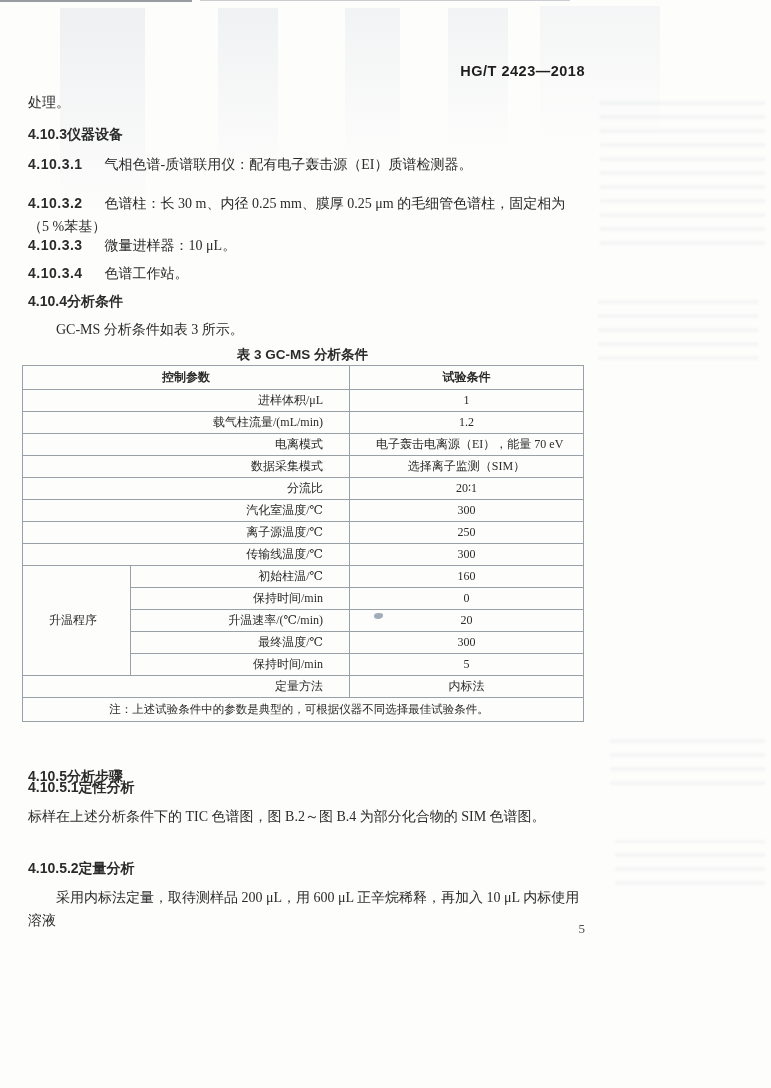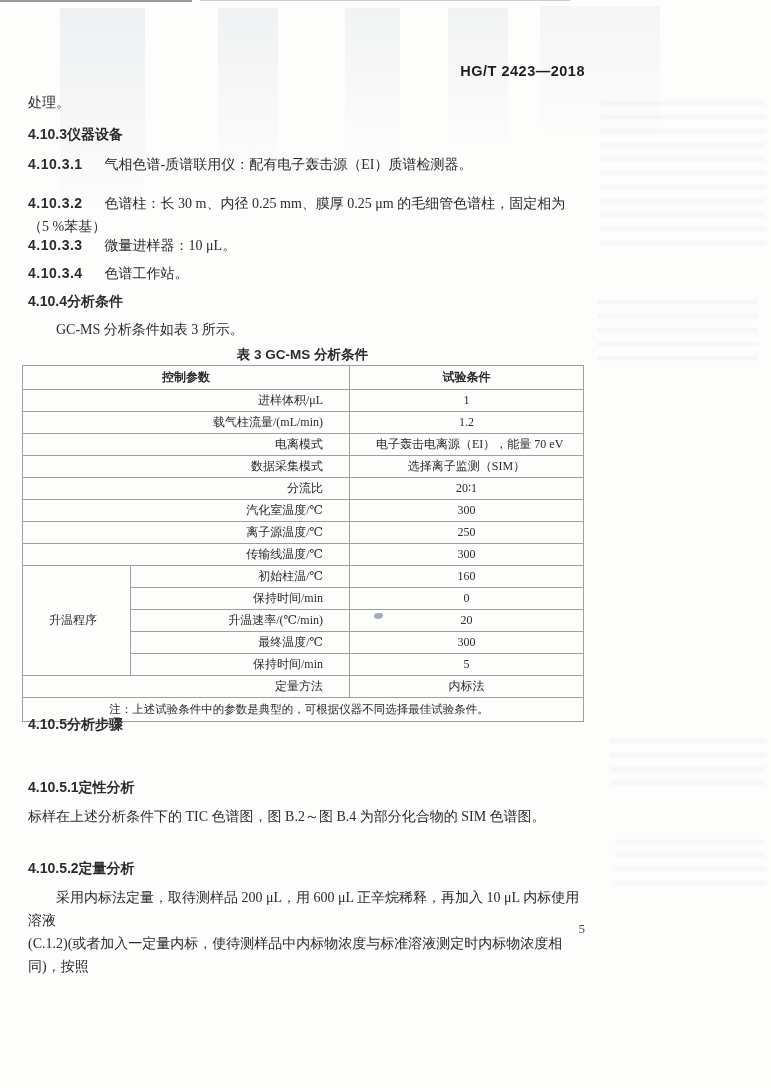--- a/index.html
+++ b/index.html
@@ -216,37 +216,36 @@
           <td colspan="2" class="param">定量方法</td>
           <td class="value">内标法</td>
         </tr>
         <tr class="note-row">
           <td colspan="3">注：上述试验条件中的参数是典型的，可根据仪器不同选择最佳试验条件。</td>
         </tr>
       </tbody>
         </table>
     </div>
 
-    <div class="abs heading" style="top:716px">
+    <div class="abs heading" style="top:768px">
       <span>4.10.5</span><span class="ht">分析步骤</span>
     </div>
 
     <div class="abs heading" style="top:779px">
       <span>4.10.5.1</span><span class="ht">定性分析</span>
     </div>
 
     <div class="abs twoline" style="top:805px">
       <div>标样在上述分析条件下的 TIC 色谱图，图 B.2～图 B.4 为部分化合物的 SIM 色谱图。</div>
     </div>
 
     <div class="abs heading" style="top:860px">
       <span>4.10.5.2</span><span class="ht">定量分析</span>
     </div>
 
     <div class="abs twoline" style="top:886px">
       <div class="indent">采用内标法定量，取待测样品 200 μL，用 600 μL 正辛烷稀释，再加入 10 μL 内标使用溶液</div>
-      <div>(C.1.2)(或者加入一定量内标，使待测样品中内标物浓度与标准溶液测定时内标物浓度相同)，按照</div>
     </div>
 
     <div class="abs pagenum" style="top:920px">5</div>
 
   </div>
 </div>
 
 </body></html>

